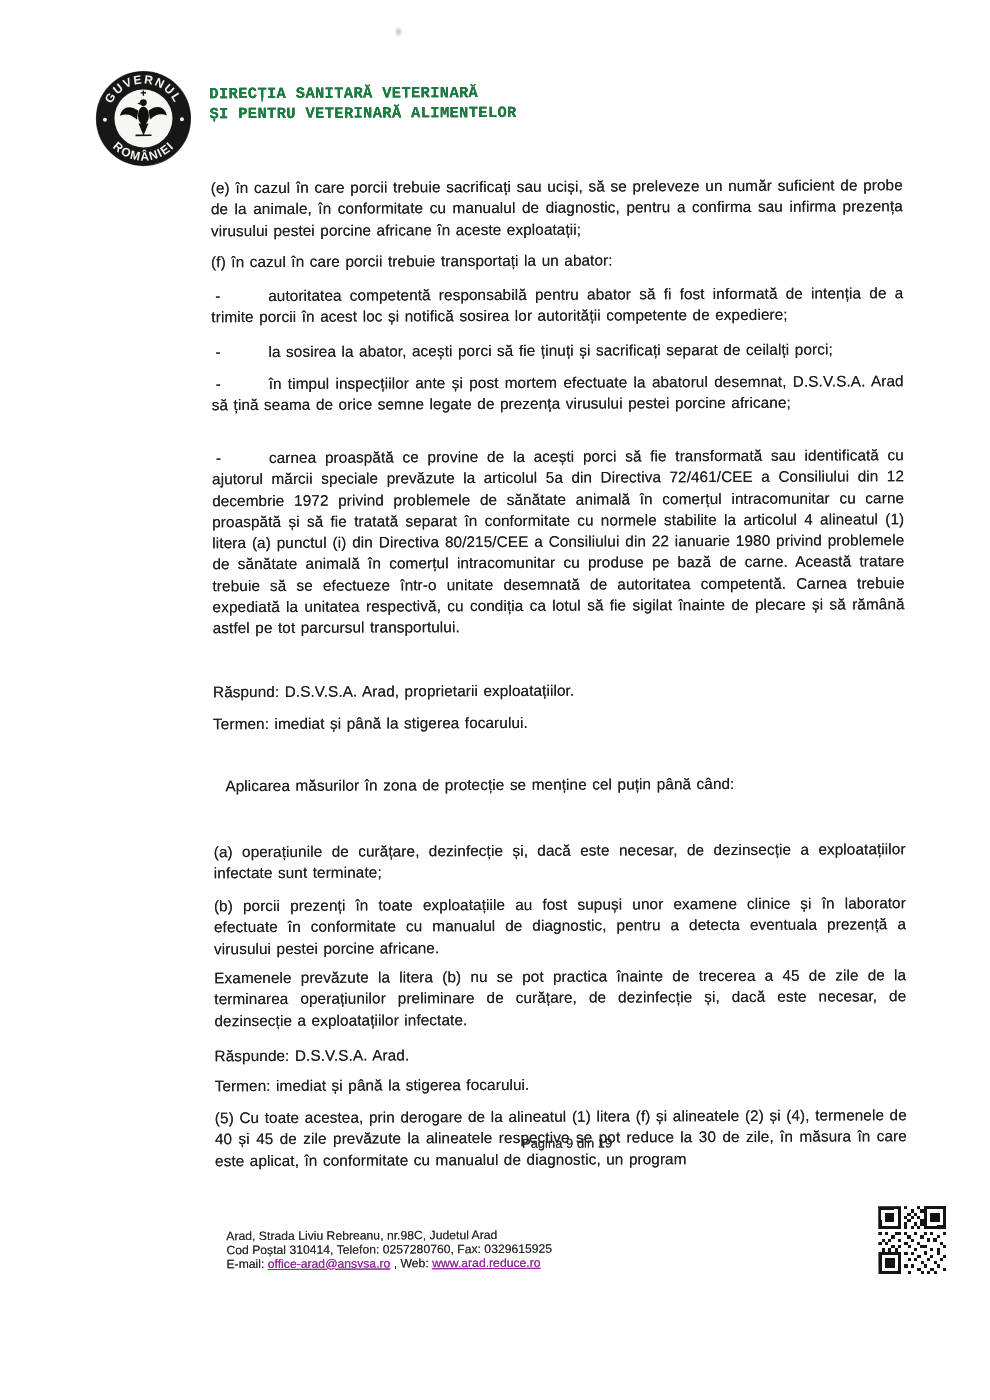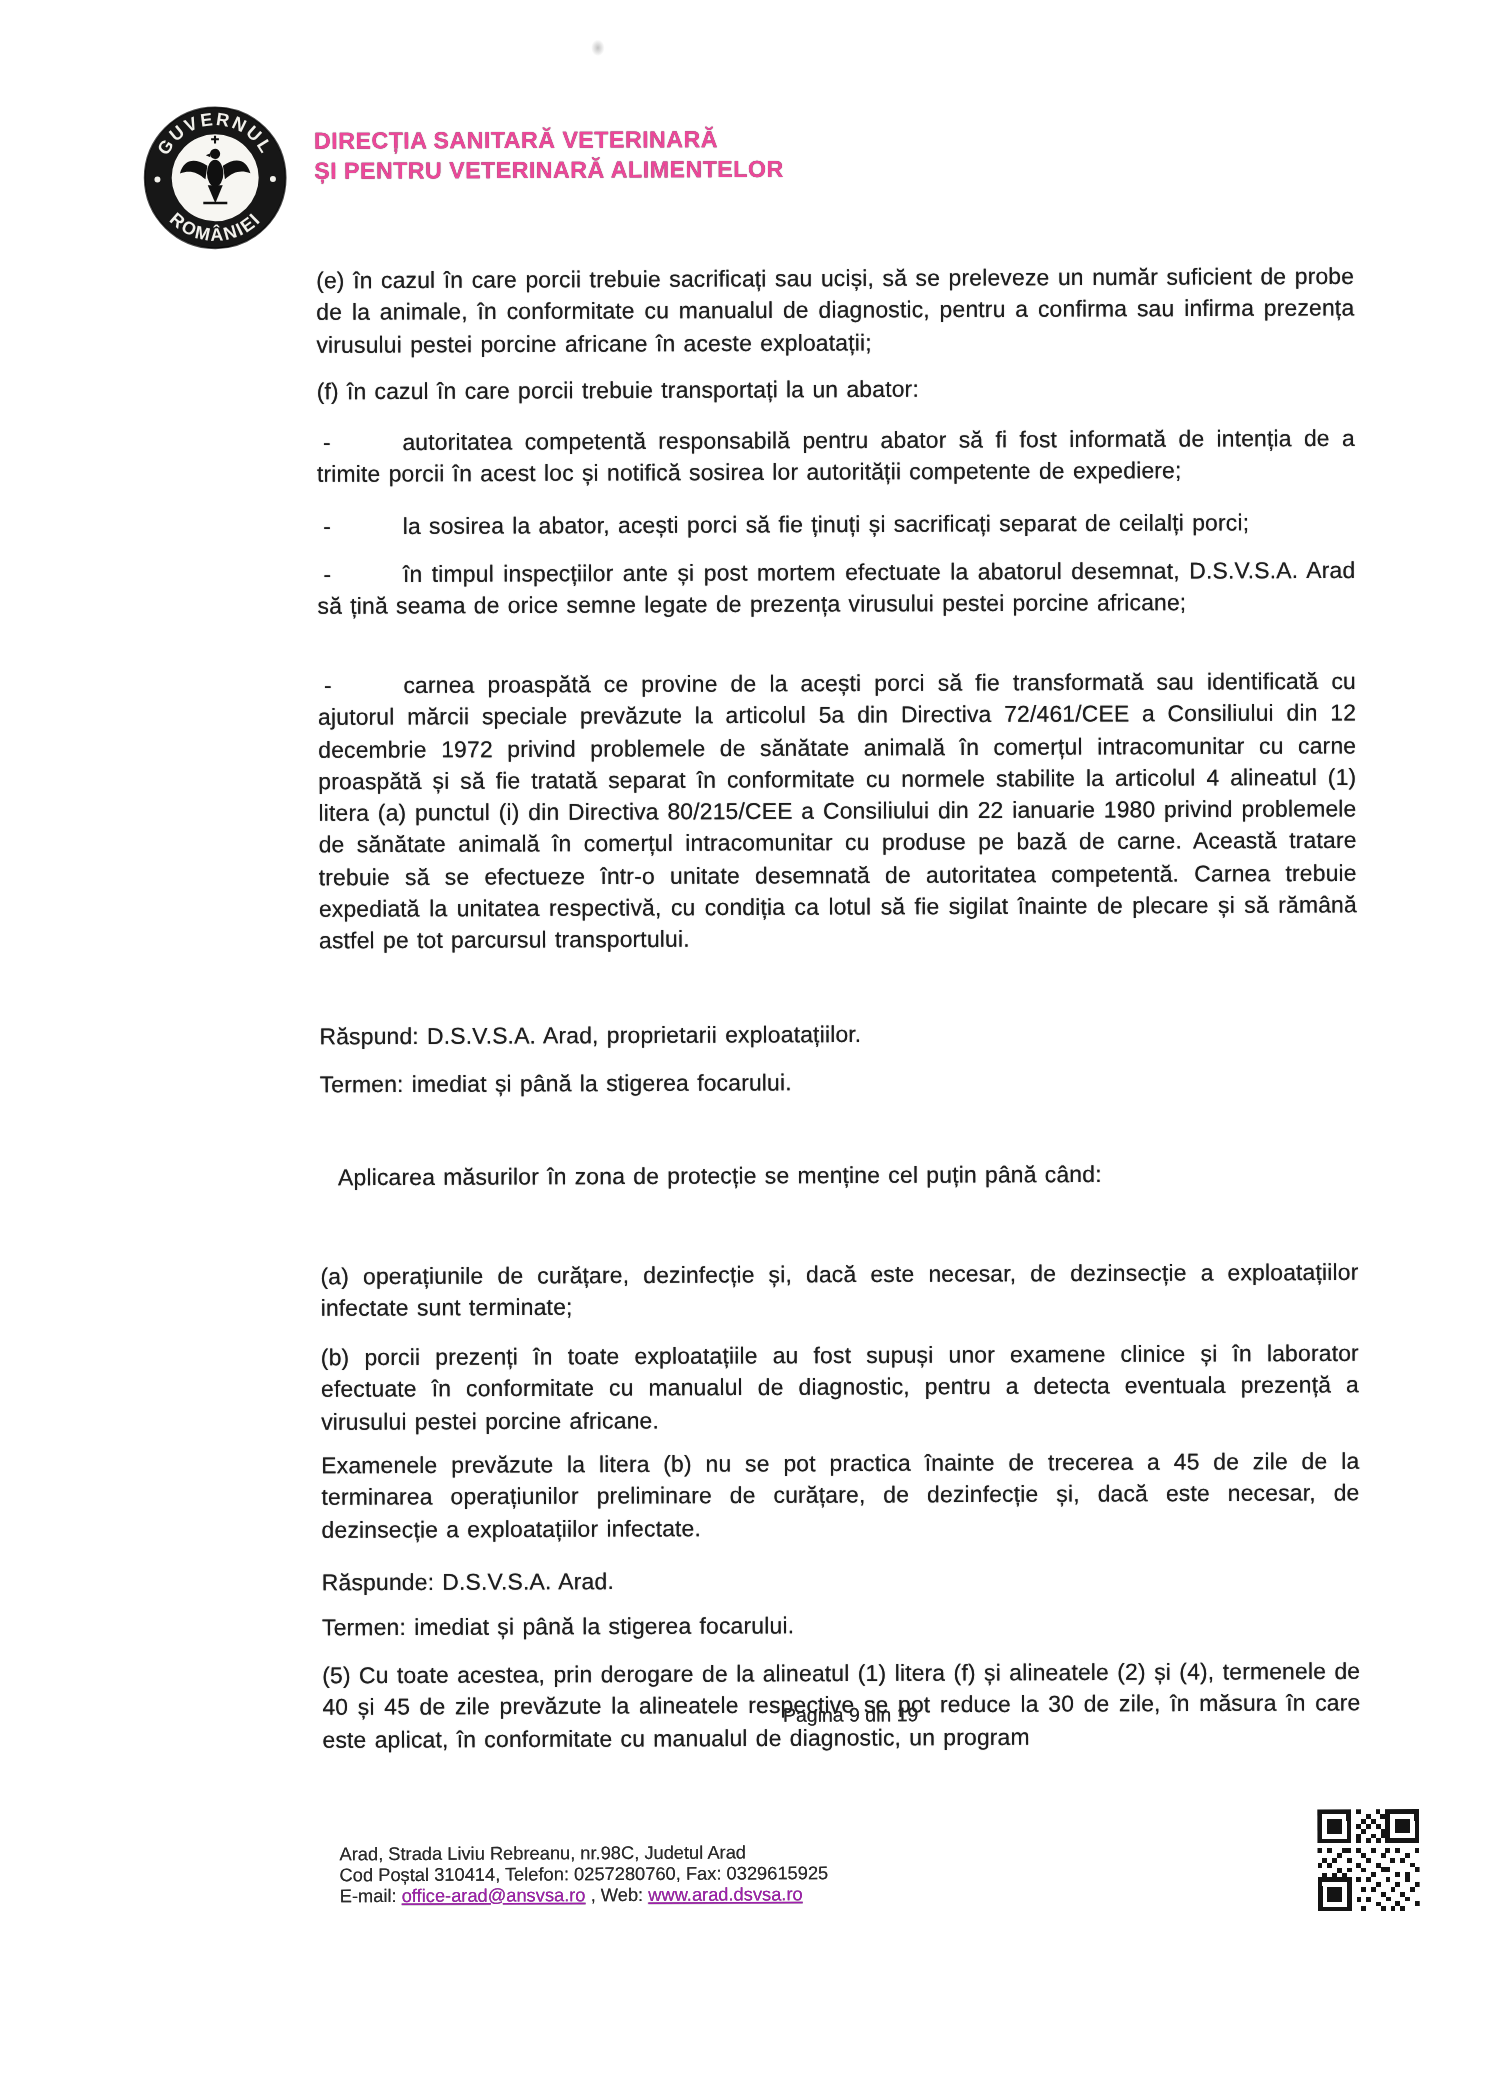--- a/index.html
+++ b/index.html
@@ -3,22 +3,22 @@
 <meta charset="utf-8">
 <style>
   html,body{margin:0;padding:0;background:#ffffff;}
   body{width:990px;height:1400px;position:relative;overflow:hidden;
        font-family:"Liberation Sans",sans-serif;color:#1e1e1e;}
   .page{position:absolute;inset:0;transform:rotate(-0.25deg);transform-origin:50% 50%;}
 
   
   .seal{position:absolute;left:96px;top:66px;width:100px;height:102px;}
   .org{position:absolute;left:212px;top:84px;font-weight:bold;font-size:15.5px;
-       line-height:19.5px;letter-spacing:0.3px;color:#ec4899;
-       text-shadow:0 0 0.5px rgba(26,26,26,0.85);}
+       line-height:19.5px;letter-spacing:0.3px;color:#15803d;
+       text-shadow:0 0 0.5px rgba(26,26,26,0.85);font-family:Liberation Mono, monospace;}
 
   
   .para{position:absolute;left:213px;width:692px;margin:0;font-size:15.3px;
         line-height:21.3px;text-align:justify;letter-spacing:0.1px;word-spacing:1.1px;
         text-shadow:0 0 0.5px rgba(30,30,30,0.8);}
   .single{text-align:left;}
   .bullet{text-indent:57px;}
   .dash{position:absolute;left:4px;top:0;text-indent:0;}
   .indented{left:225px;width:680px;}
 
@@ -107,21 +107,21 @@
   <p class="para single" style="top:1044px">Răspunde: D.S.V.S.A. Arad.</p>
   <p class="para single" style="top:1074px">Termen: imediat și până la stigerea focarului.</p>
 
   <p class="para" style="top:1106px">(5) Cu toate acestea, prin derogare de la alineatul (1) litera (f) și alineatele (2) și (4), termenele de 40 și 45 de zile prevăzute la alineatele respective se pot reduce la 30 de zile, în măsura în care este aplicat, în conformitate cu manualul de diagnostic, un program</p>
 
   <div class="page-num">Pagina 9 din 19</div>
 
   <div class="addr">
     <div>Arad, Strada Liviu Rebreanu, nr.98C, Judetul Arad</div>
     <div><span>Cod Poștal 310414, Telefon: 0257280760, </span><span class="b">Fax:</span><span> 0329615925</span></div>
-    <div><span>E-mail: </span><span class="link">office-arad@ansvsa.ro</span><span> , </span><span class="b">Web: </span><span class="link b">www.arad.dsvsa.ro</span></div>
+    <div><span>E-mail: </span><span class="link">office-arad@ansvsa.ro</span><span> , </span><span class="b">Web: </span><span class="link b">www.arad.reduce.ro</span></div>
   </div>
 
   <svg class="qr" viewBox="0 0 21 21" shape-rendering="crispEdges">
     <rect x="0" y="0" width="21" height="21" fill="#ffffff"></rect>
     <g fill="#141414">
       <rect x="0" y="0" width="7" height="7"></rect>
         <rect x="1" y="1" width="5" height="5" fill="#ffffff"></rect>
         <rect x="2" y="2" width="3" height="3"></rect>
       <rect x="14" y="0" width="7" height="7"></rect>
         <rect x="15" y="1" width="5" height="5" fill="#ffffff"></rect>

